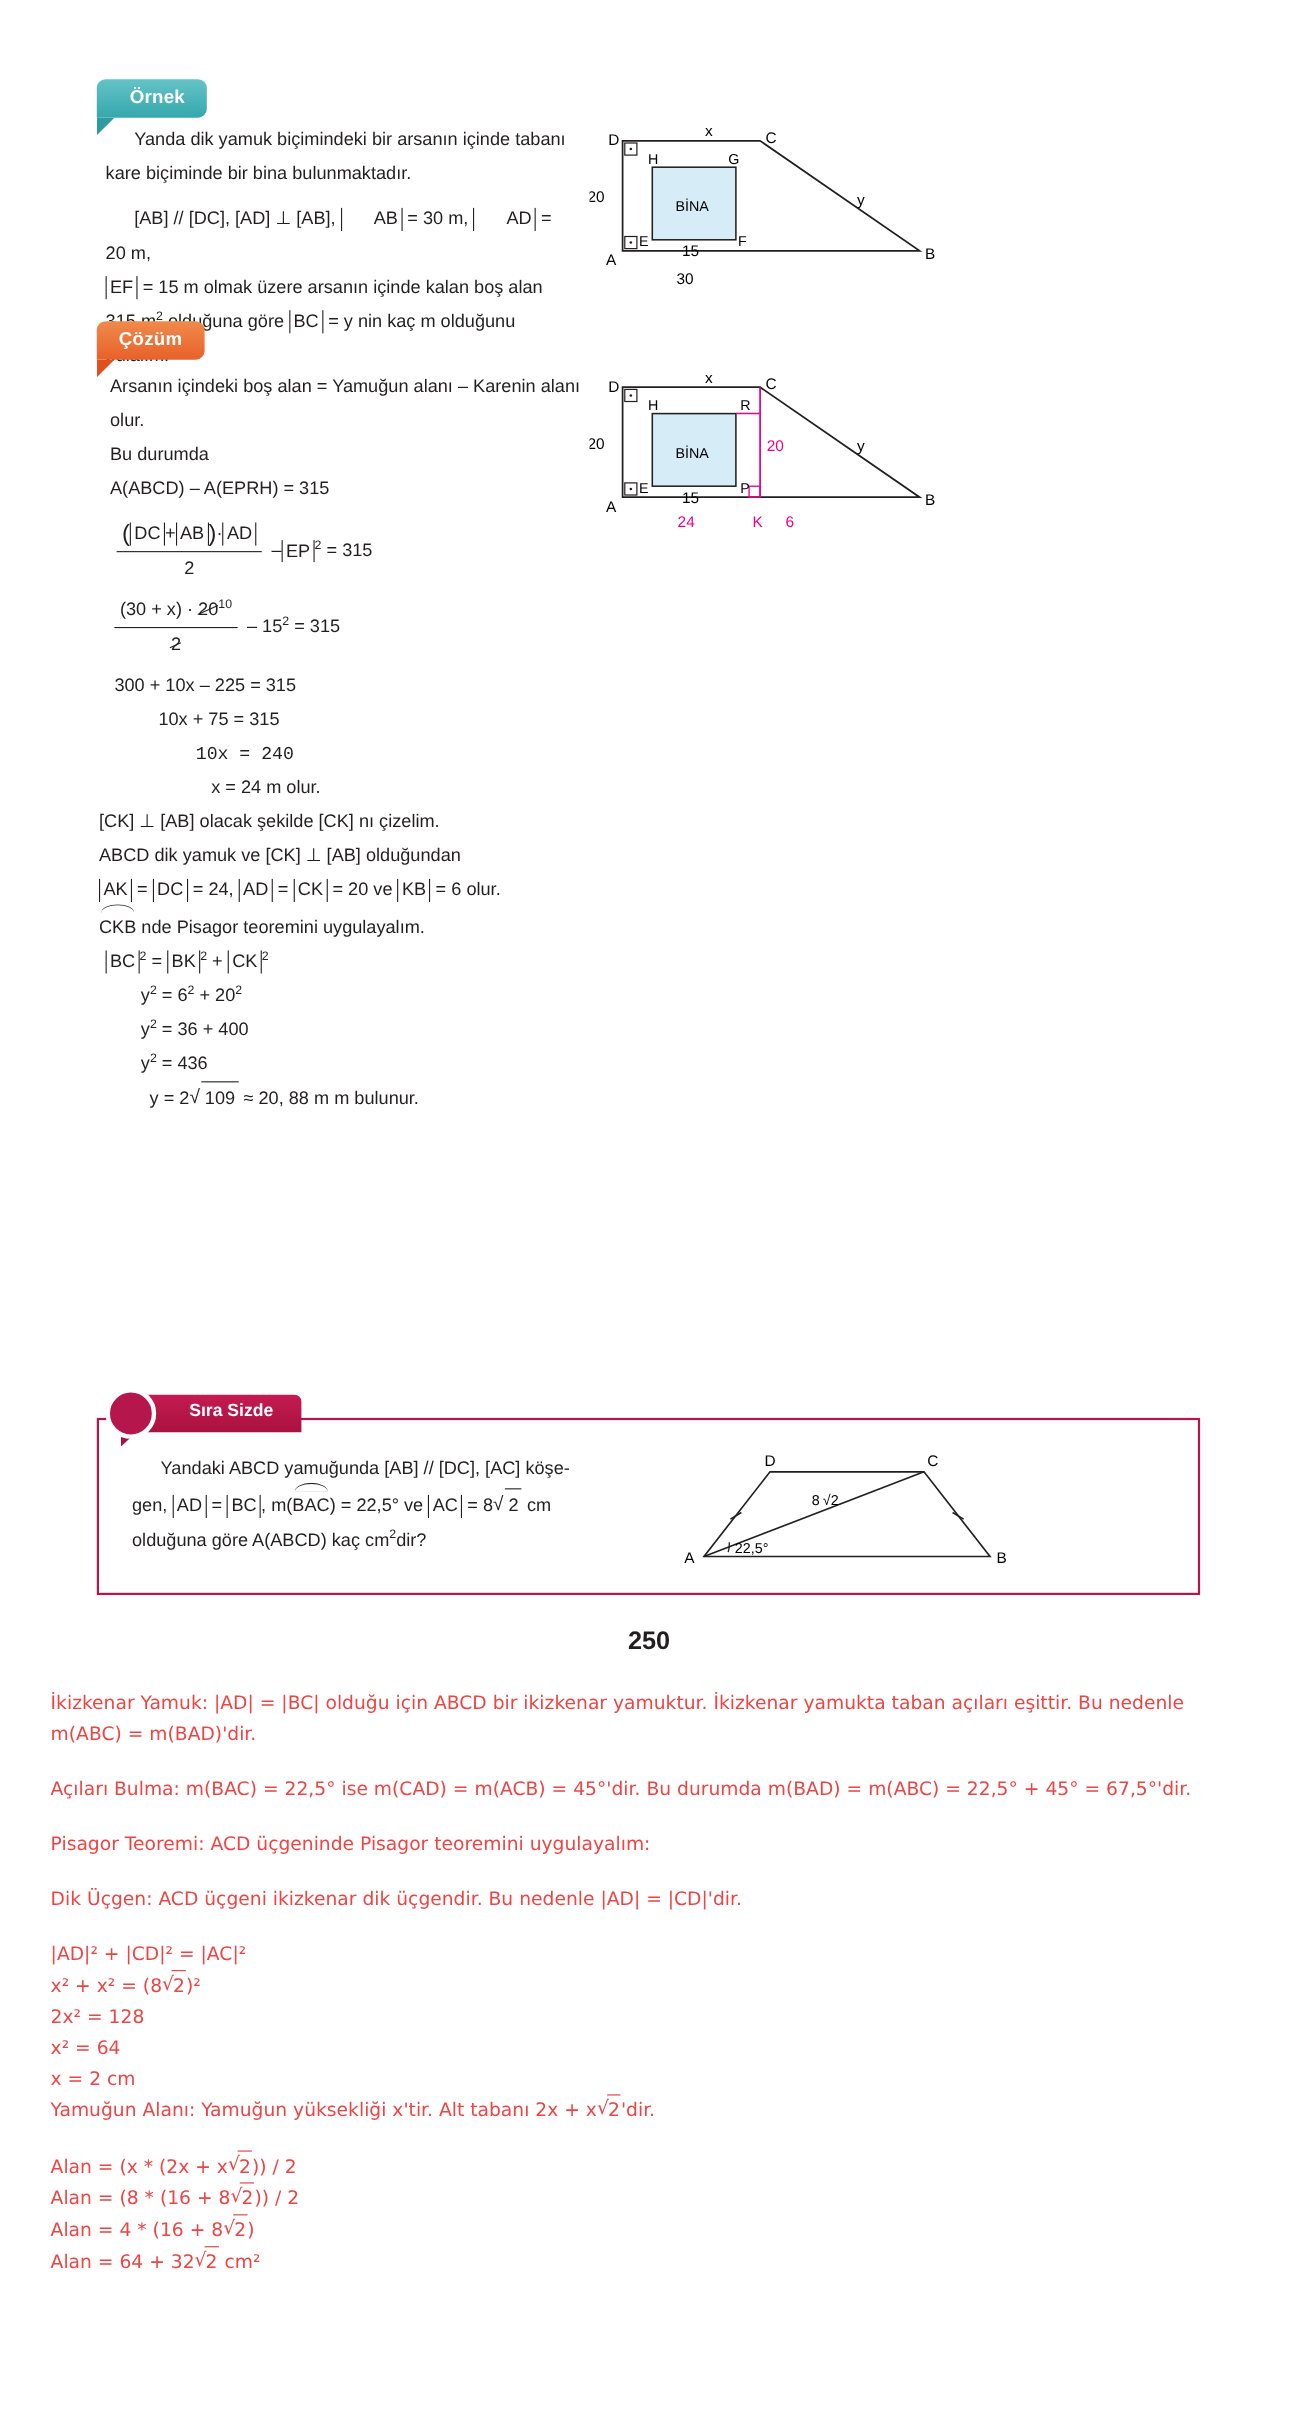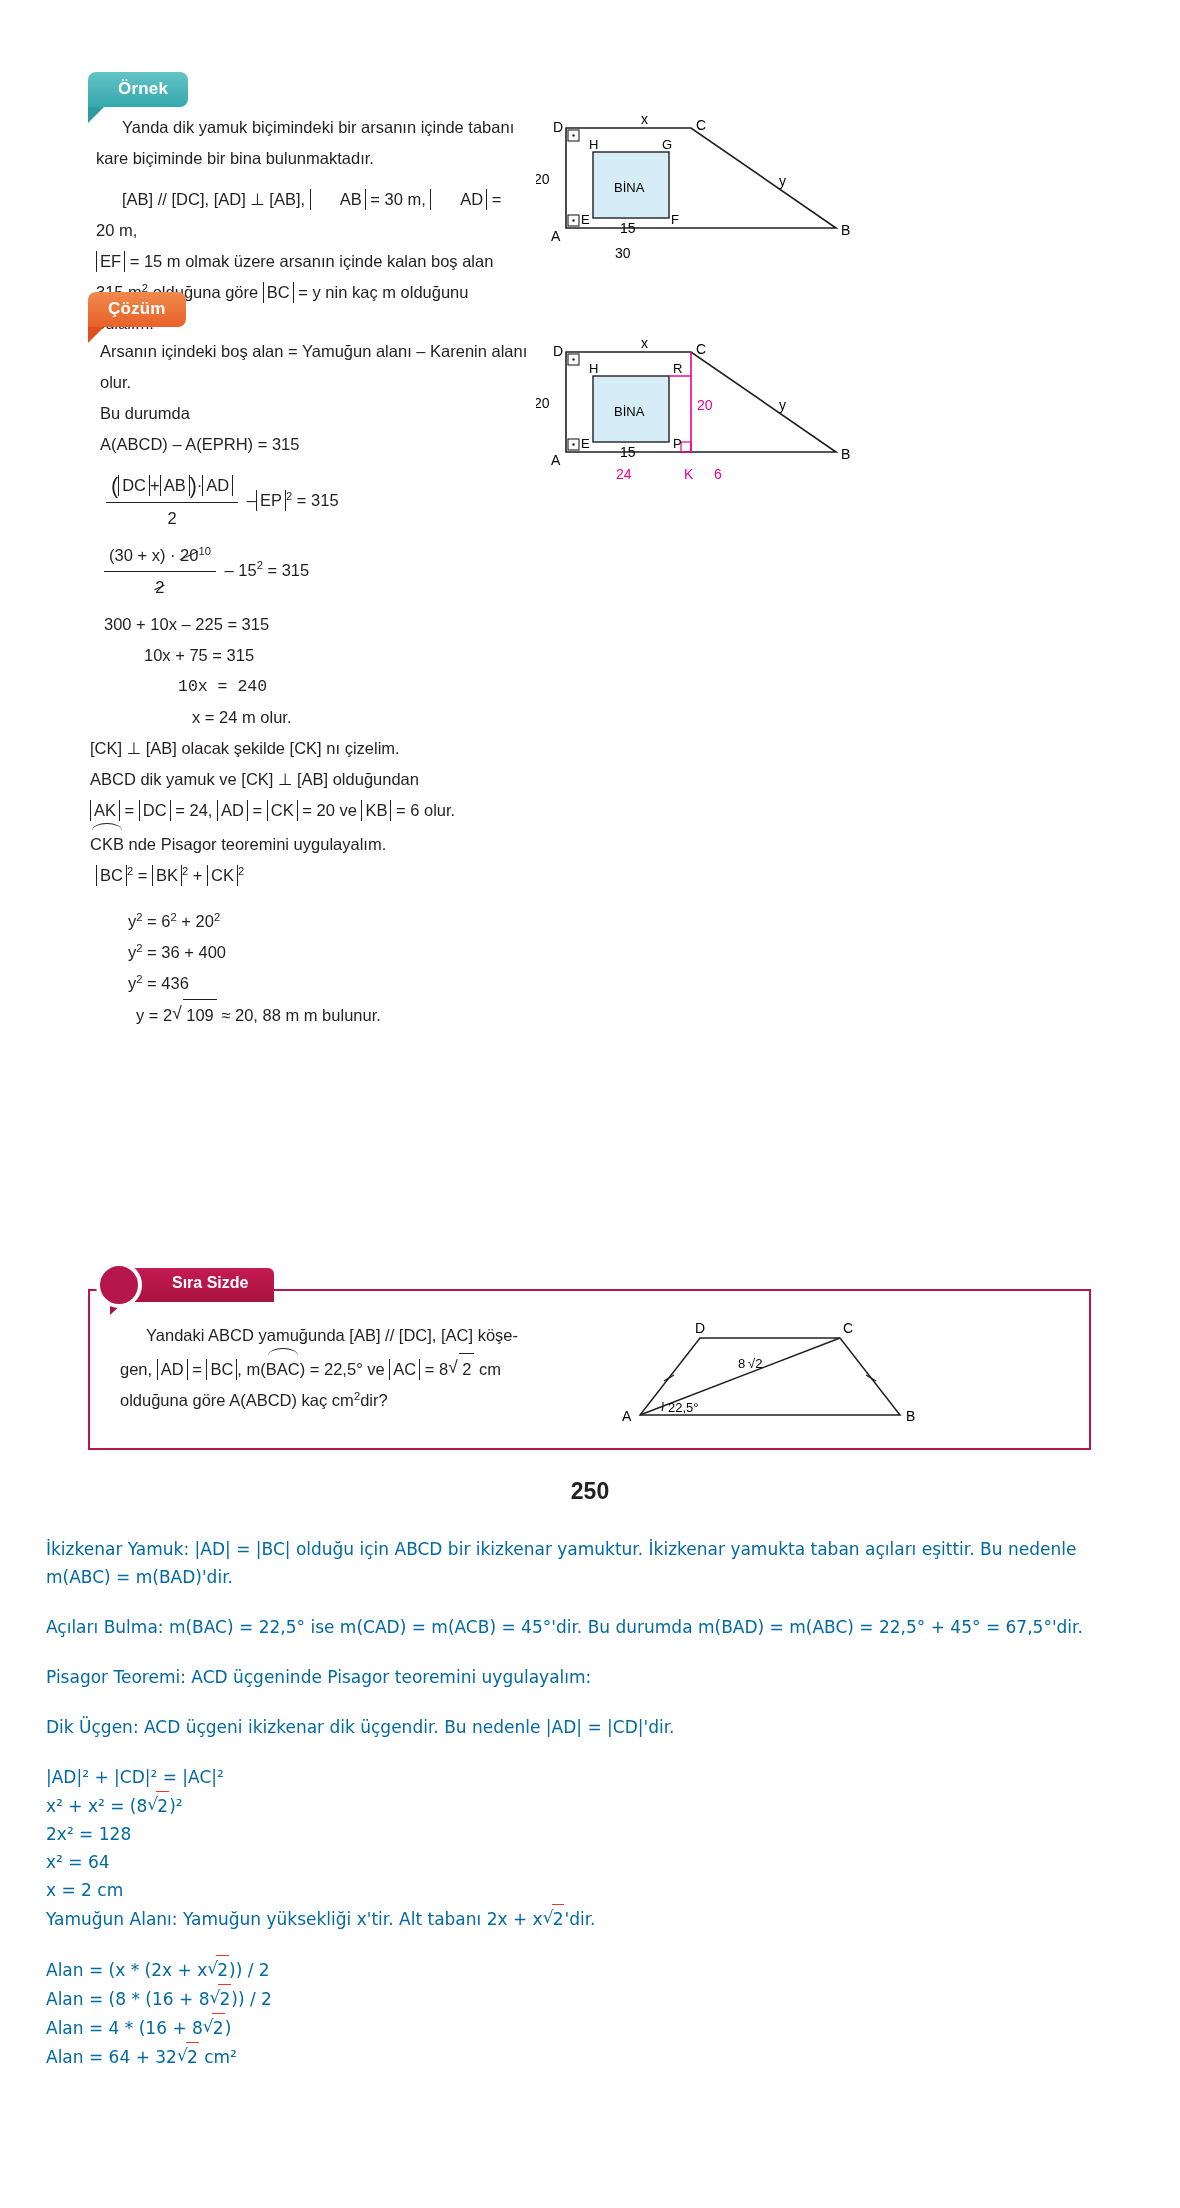--- a/index.html
+++ b/index.html
@@ -66,21 +66,21 @@
             background:#a9123f;clip-path:polygon(0 0,100% 0,0 100%);}
   .sira-dot{position:absolute;left:96px;top:1262px;width:46px;height:46px;border-radius:50%;
             background:#b5164b;border:4px solid #ffffff;box-sizing:border-box;}
 
   
   .pagenum{position:absolute;left:0;right:0;top:1478px;text-align:center;
            font-weight:bold;font-size:23px;color:#231f20;}
 
   
   .answer{position:absolute;left:46px;top:1535px;width:1090px;
-          color:#0369a1;font-size:17px;line-height:28px;
+          color:#ef4444;font-size:17px;line-height:28px;
           font-family:"DejaVu Sans", sans-serif;}
   .answer p{margin:0 0 22px 0;}
   .answer .tight{margin:0;}
   .rsqrt{display:inline-block;position:relative;padding-left:9px;}
   .rsqrt::before{content:"\221A";position:absolute;left:0;top:-1px;}
   .rsqrt .rrad{display:inline-block;border-top:1.2px solid #e8372f;padding:0 1px;}
 
   svg{display:block;}
   text{font-family:"Liberation Sans", sans-serif;}
 </style>
@@ -178,21 +178,21 @@
       <span class="bar">AK</span> = <span class="bar">DC</span><span> = 24, </span><span class="bar">AD</span> = <span class="bar">CK</span><span> = 20 ve </span><span class="bar">KB</span><span> = 6 olur.</span>
     </div>
 
     <div style="margin-left:-10px;">
       <span class="overarc">CKB</span><span> nde Pisagor teoremini uygulayalım.</span>
     </div>
 
     <div style="margin-left:-4px;">
       <span class="bar">BC</span><sup>2</sup> = <span class="bar">BK</span><sup>2</sup> + <span class="bar">CK</span><sup>2</sup>
     </div>
-    <div style="margin-left:28px;margin-top:15px;">
+    <div style="margin-left:28px;">
       <span>y</span><sup>2</sup><span> = 6</span><sup>2</sup><span> + 20</span><sup>2</sup>
     </div>
     <div style="margin-left:28px;">
       <span>y</span><sup>2</sup><span> = 36 + 400</span>
     </div>
     <div style="margin-left:28px;">
       <span>y</span><sup>2</sup><span> = 436</span>
     </div>
     <div style="margin-left:36px;">
       <span>y = 2</span><span class="sqrt"><span class="rad">109</span></span><span> ≈ 20, 88 m m bulunur.</span>

